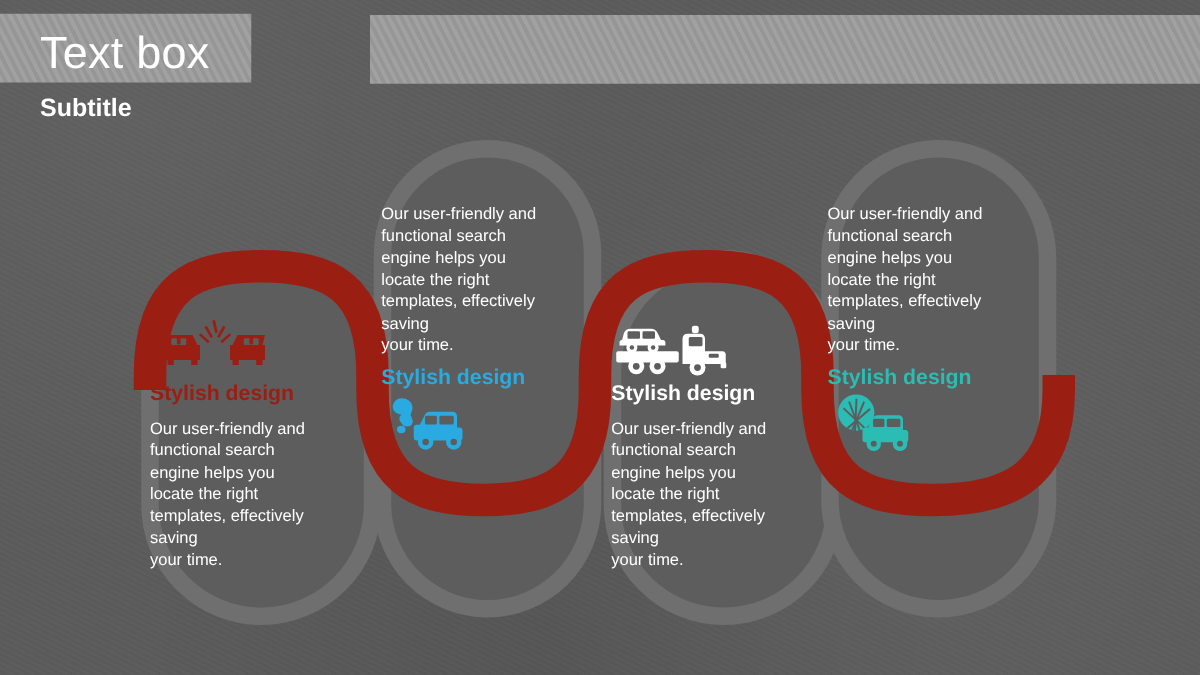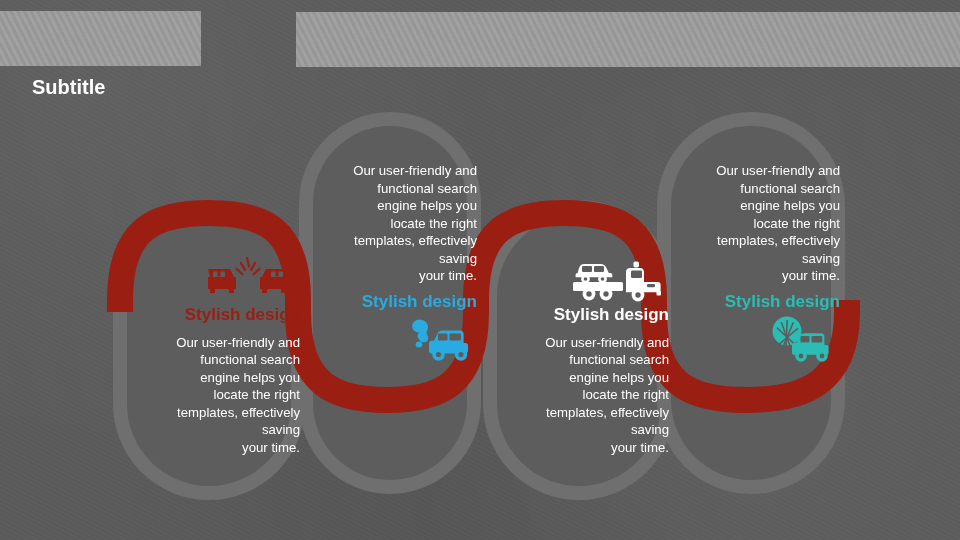--- a/index.html
+++ b/index.html
@@ -87,21 +87,21 @@
     left: 0; top: 0;
     width: 960px; height: 540px;
     z-index: 4;
     pointer-events: none;
   }
 
   
   .item {
     position: absolute;
     z-index: 6;
-    text-align: right;
+    text-align: left;
     color: #ffffff;
   }
   .item .icon-wrap {
     display: block;
     height: 52px;
     line-height: 52px;
   }
   .item .icon-wrap svg { display: inline-block; vertical-align: middle; }
   .item .heading {
     font-size: 17px;
@@ -137,20 +137,21 @@
   #item-4 .icon-wrap { margin-top: 2px; }
 </style>
 </head>
 <body>
 
 <div id="slide">
 
   <div class="band noise" id="band-left"></div>
   <div class="band noise" id="band-right"></div>
 
+  <div id="page-title">Text box</div>
   <div id="page-subtitle">Subtitle</div>
 
   <div class="capsule" id="capsule-1">
       <div class="inner"></div>
     </div>
   <div class="capsule" id="capsule-2">
       <div class="inner"></div>
     </div>
   <div class="capsule" id="capsule-3">
       <div class="inner"></div>

